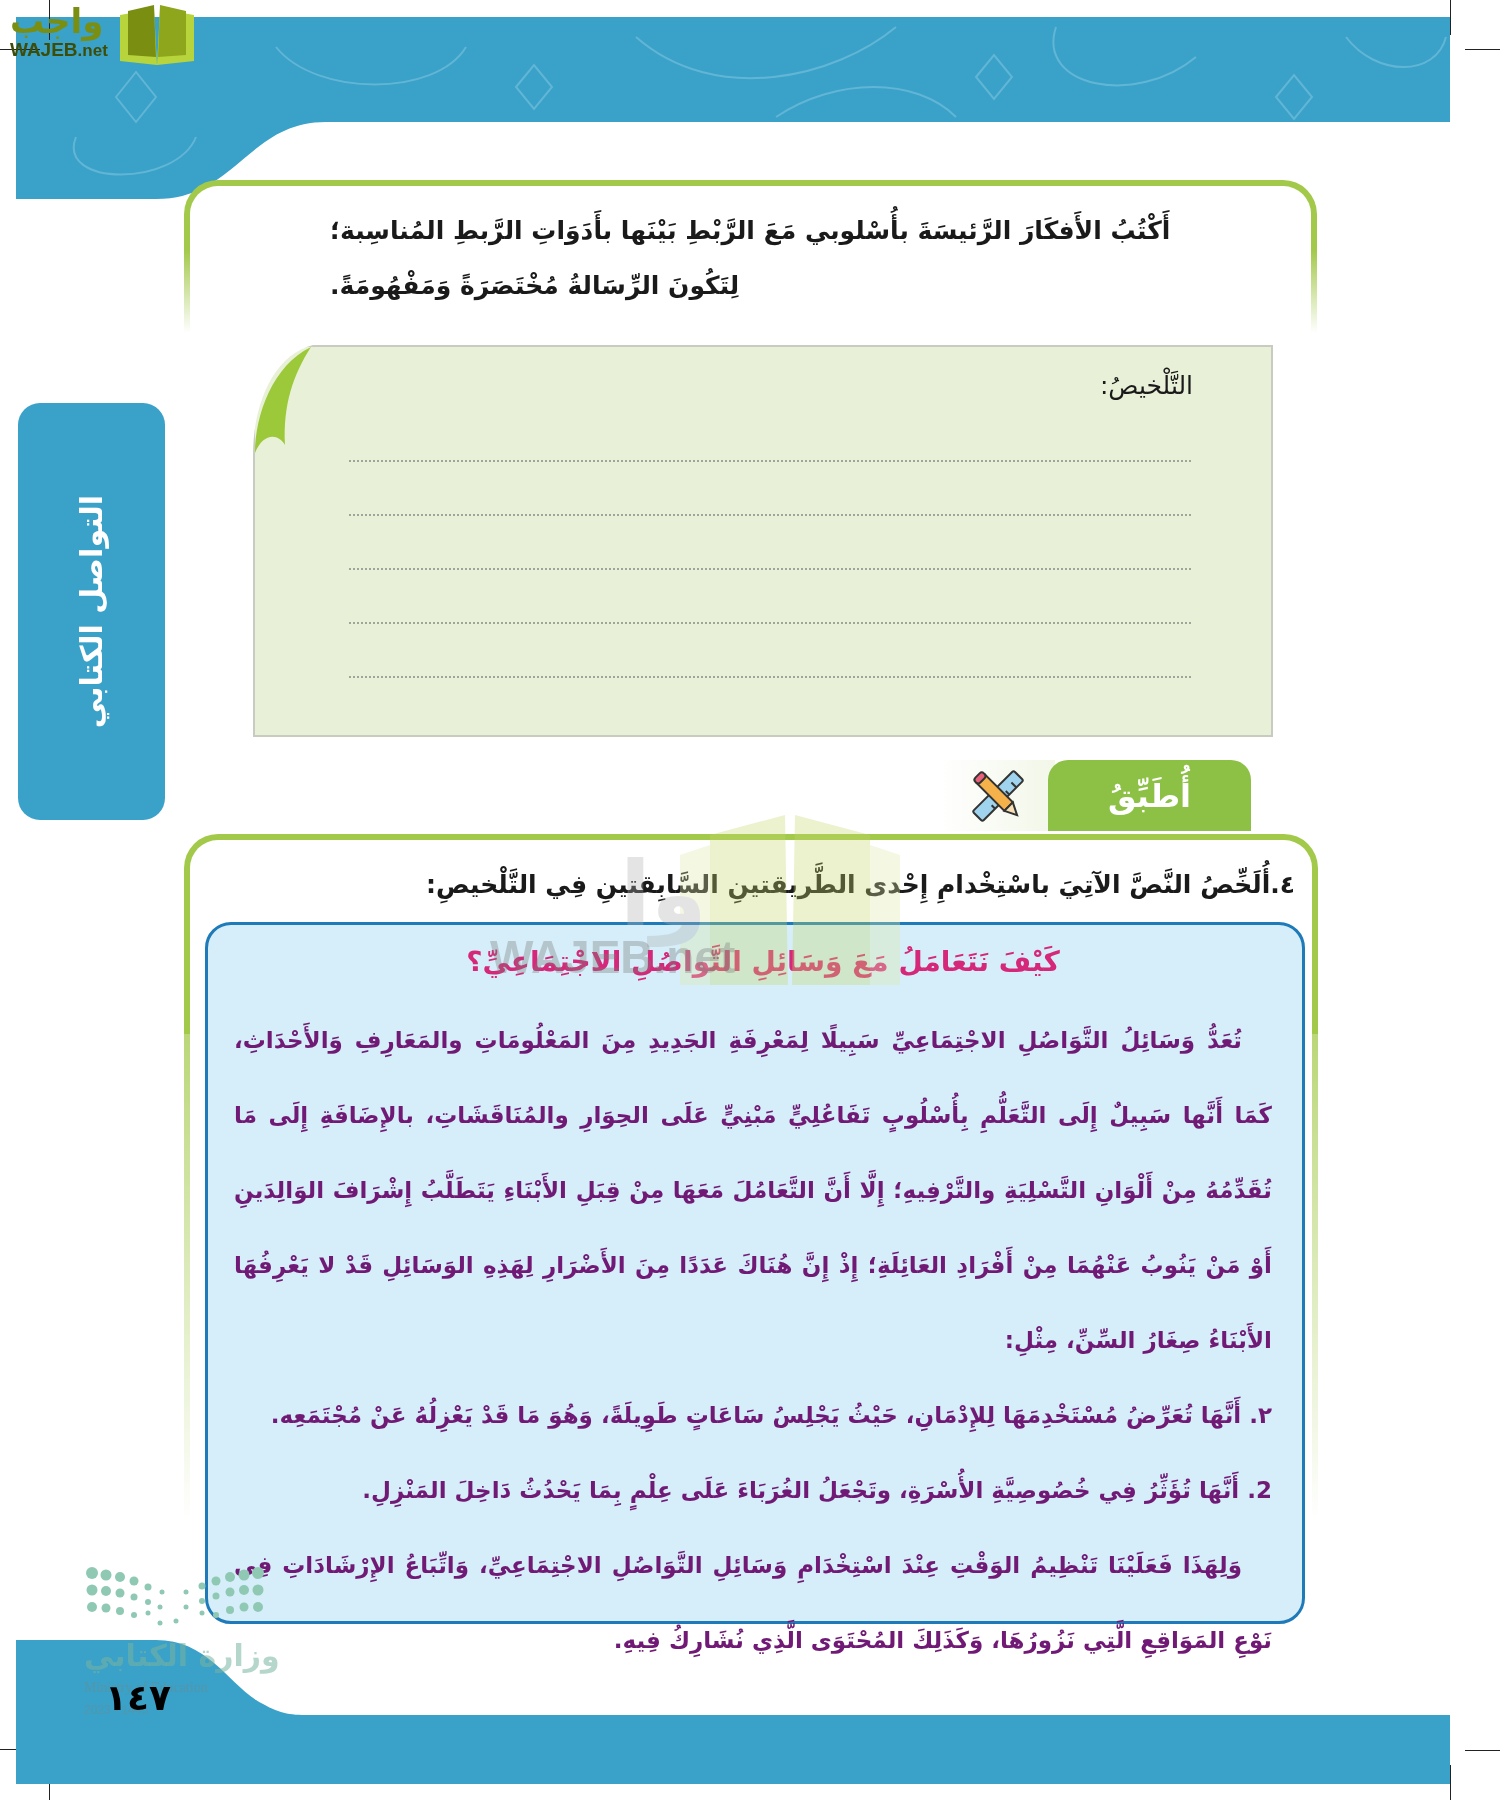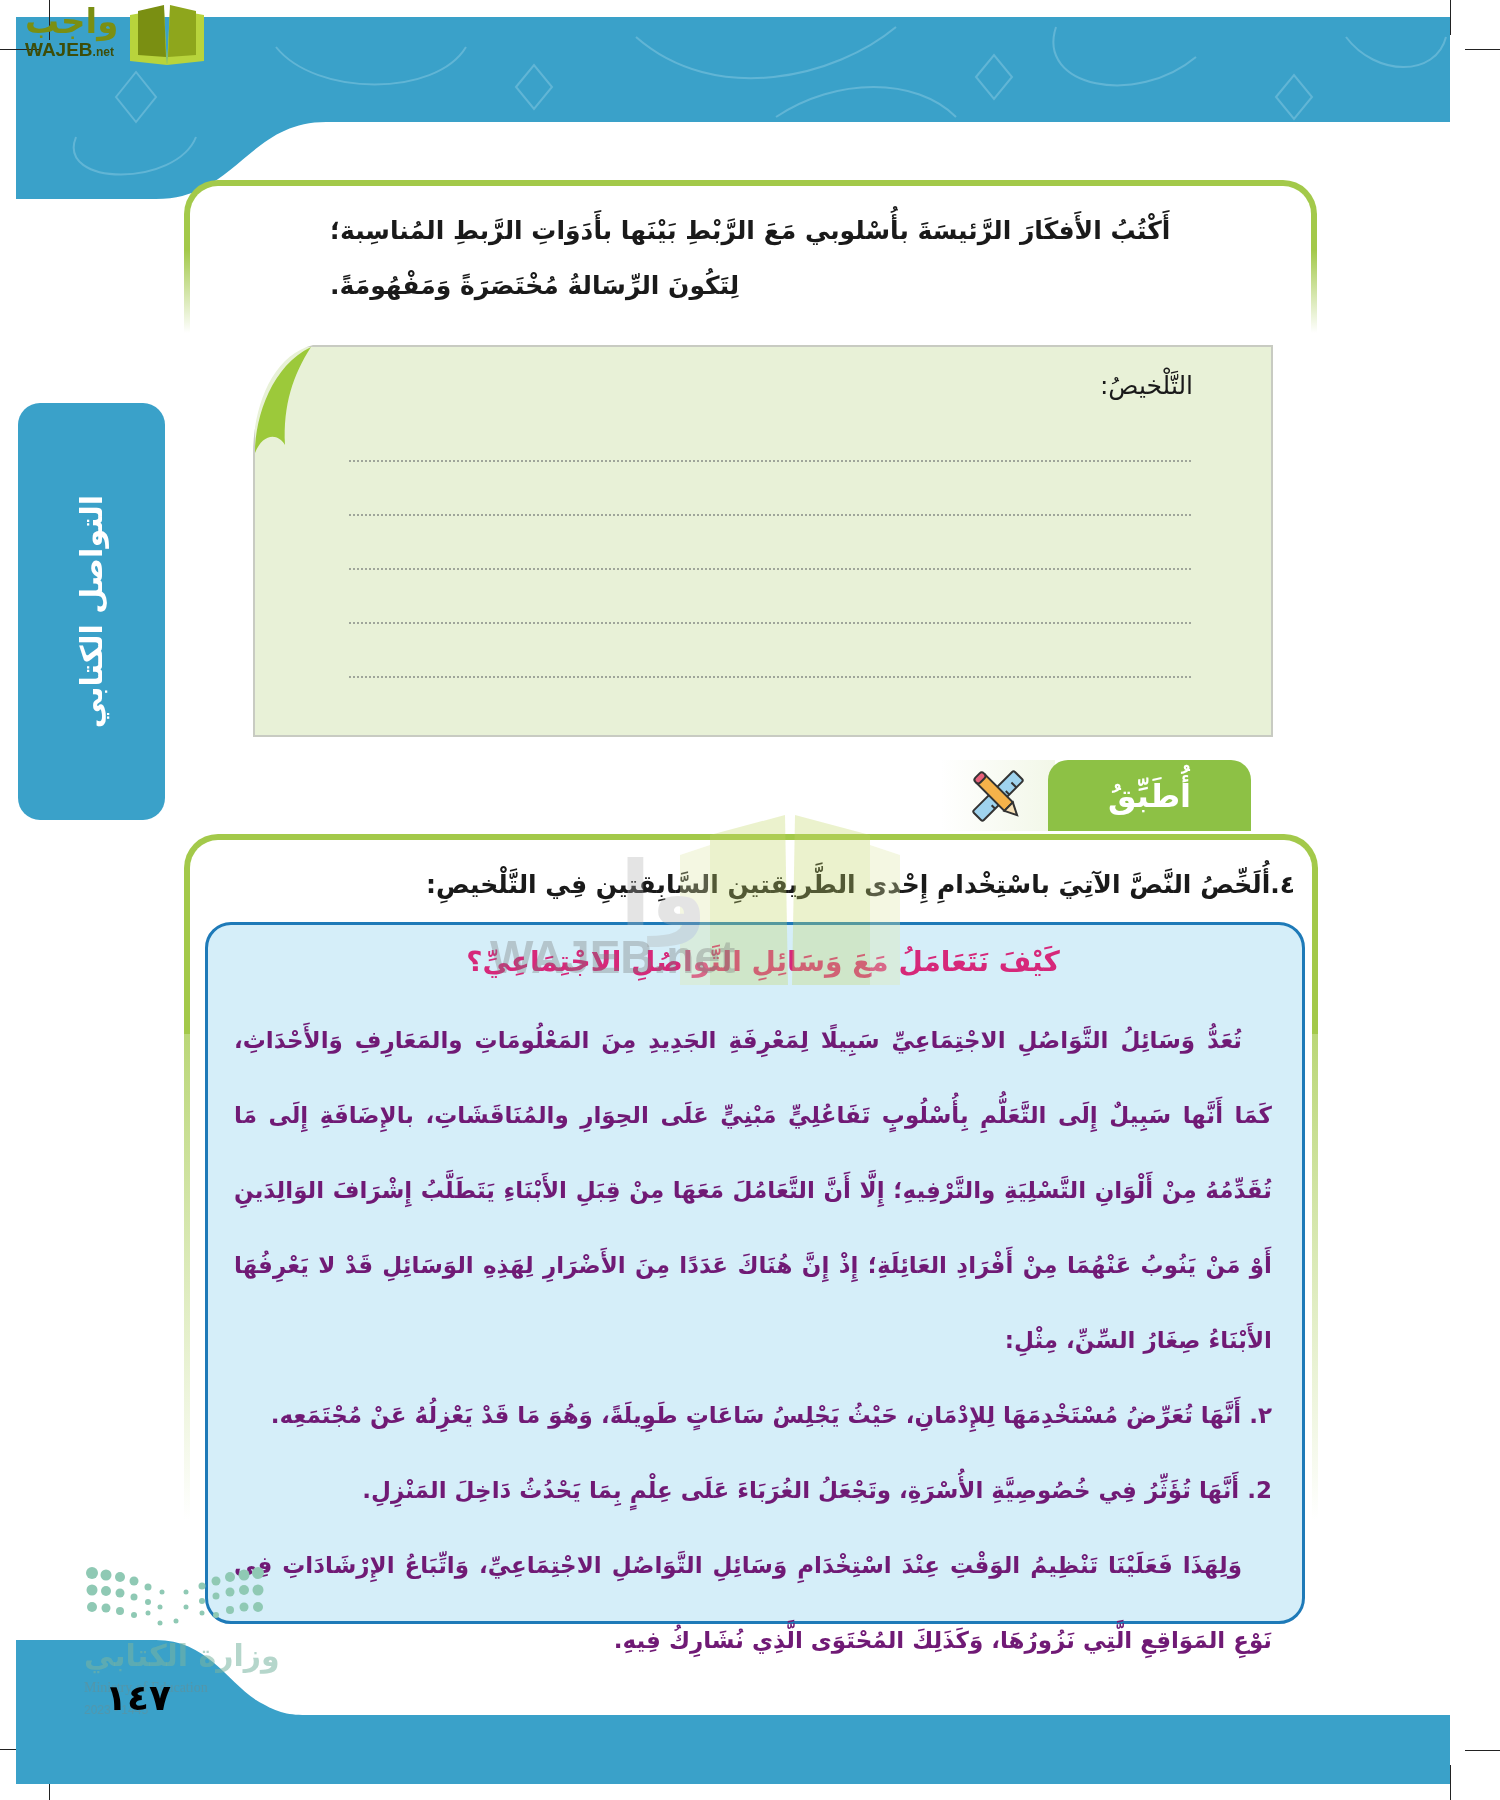--- a/index.html
+++ b/index.html
@@ -5,24 +5,24 @@
   * { box-sizing: border-box; margin: 0; padding: 0; }
   html, body { width: 1500px; height: 1800px; background: #ffffff; overflow: hidden; }
   body { position: relative; font-family: "DejaVu Sans", sans-serif; color: #1a1a1a; }
 
   
   .header-band { position: absolute; left: 16px; top: 17px; width: 1434px; height: 182px; }
   .header-band svg { width: 100%; height: 100%; display: block; }
 
   
   .logo { position: absolute; left: 10px; top: 2px; display: flex; align-items: flex-start; gap: 8px; z-index: 5; }
-  .logo-text { display: flex; flex-direction: column; align-items: flex-start; margin-left: 15px; }
+  .logo-text { display: flex; flex-direction: column; align-items: flex-start; }
   .logo-ar { font-family: "DejaVu Sans", sans-serif; font-weight: bold; font-size: 34px; color: #7a8f12; line-height: 38px; }
   .logo-en { font-family: "Liberation Sans", sans-serif; font-weight: bold; font-size: 19px; color: #3d4d08; line-height: 20px; }
-  .logo-en small { font-size: 12px; }
+  .logo-en small { font-size: 17px; }
   .logo-book { width: 82px; height: 62px; margin-top: 3px; }
 
   
   .crop { position: absolute; background: #222; }
 
   
   .side-tab { position: absolute; left: 18px; top: 403px; width: 147px; height: 417px; background: #3aa1c9; border-radius: 22px; display: flex; align-items: center; justify-content: center; }
   .side-tab-label { writing-mode: vertical-rl; transform: rotate(180deg); color: #ffffff; font-size: 30px; font-weight: bold; letter-spacing: 4px; direction: rtl; }
 
   

